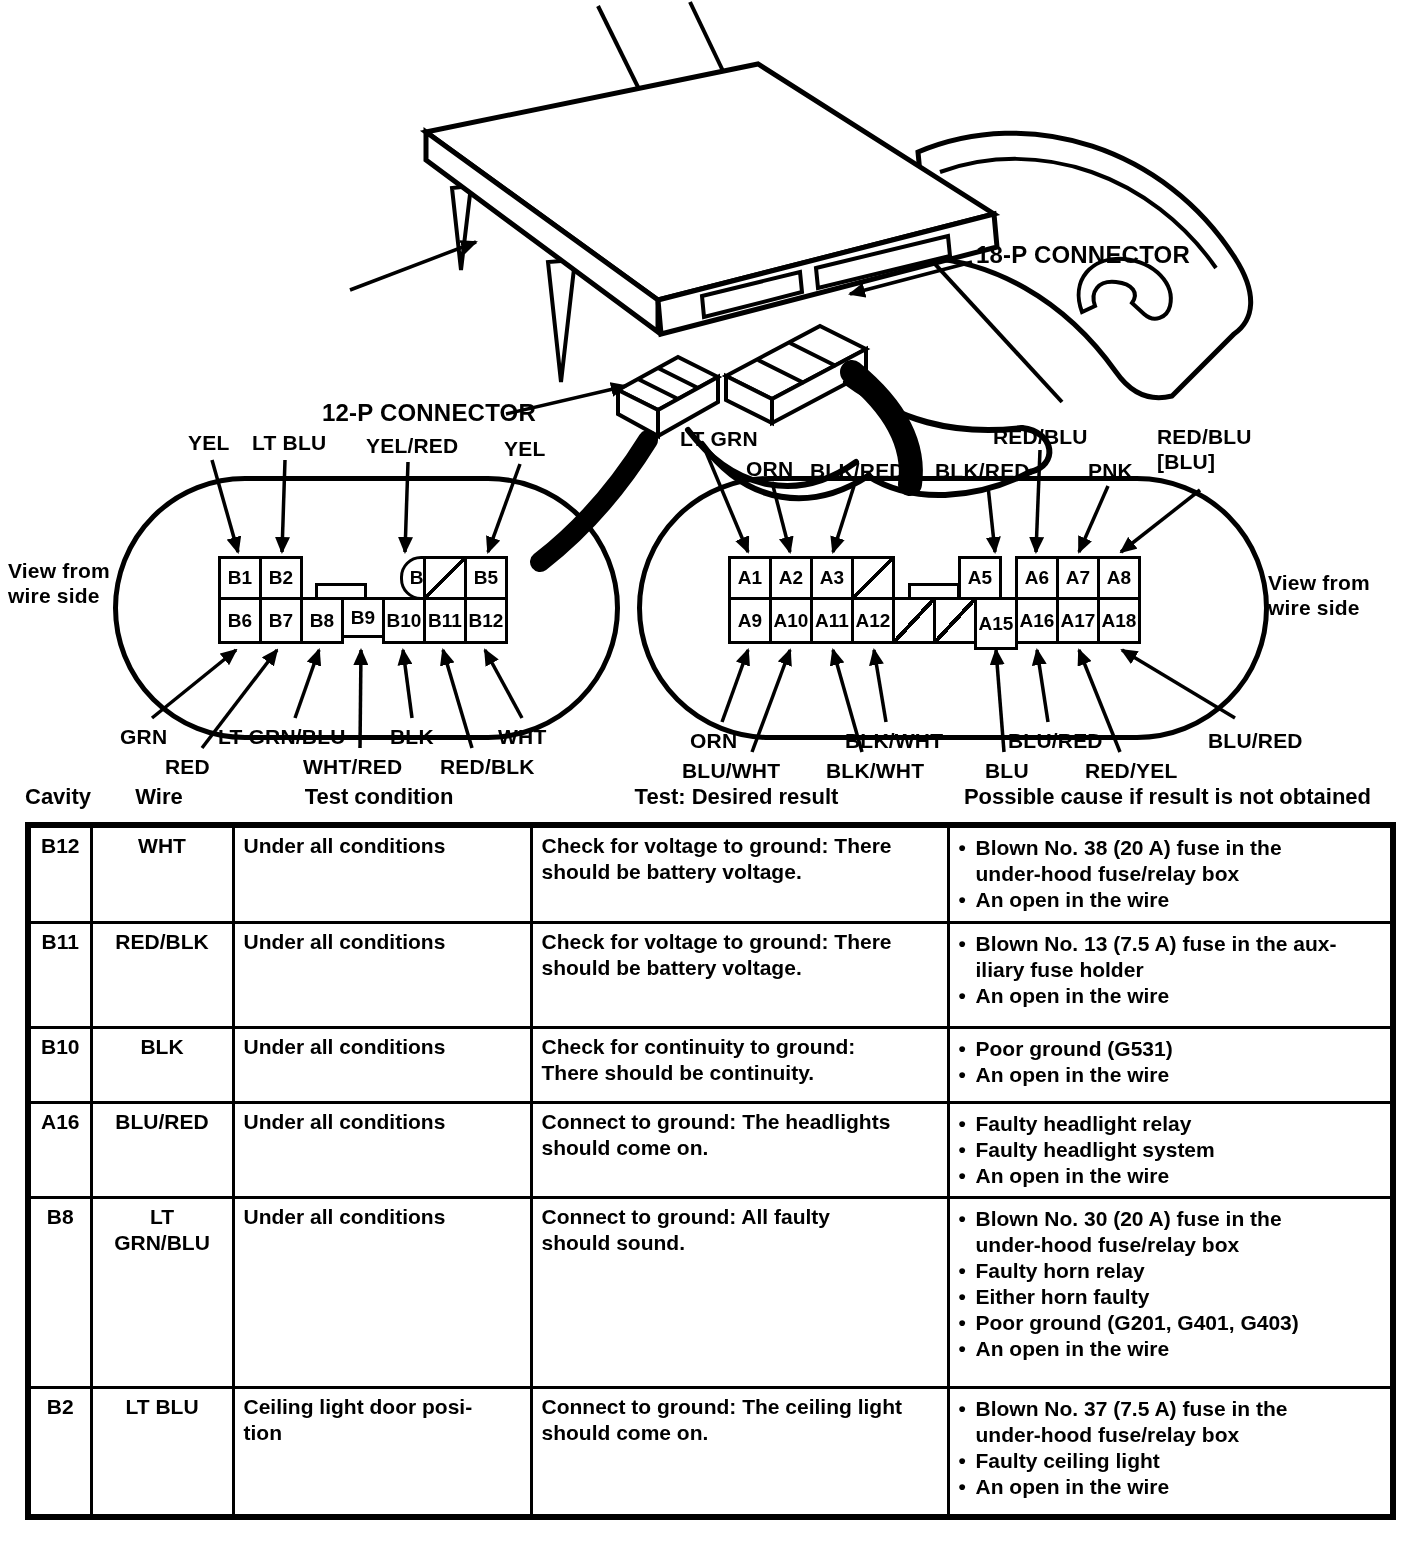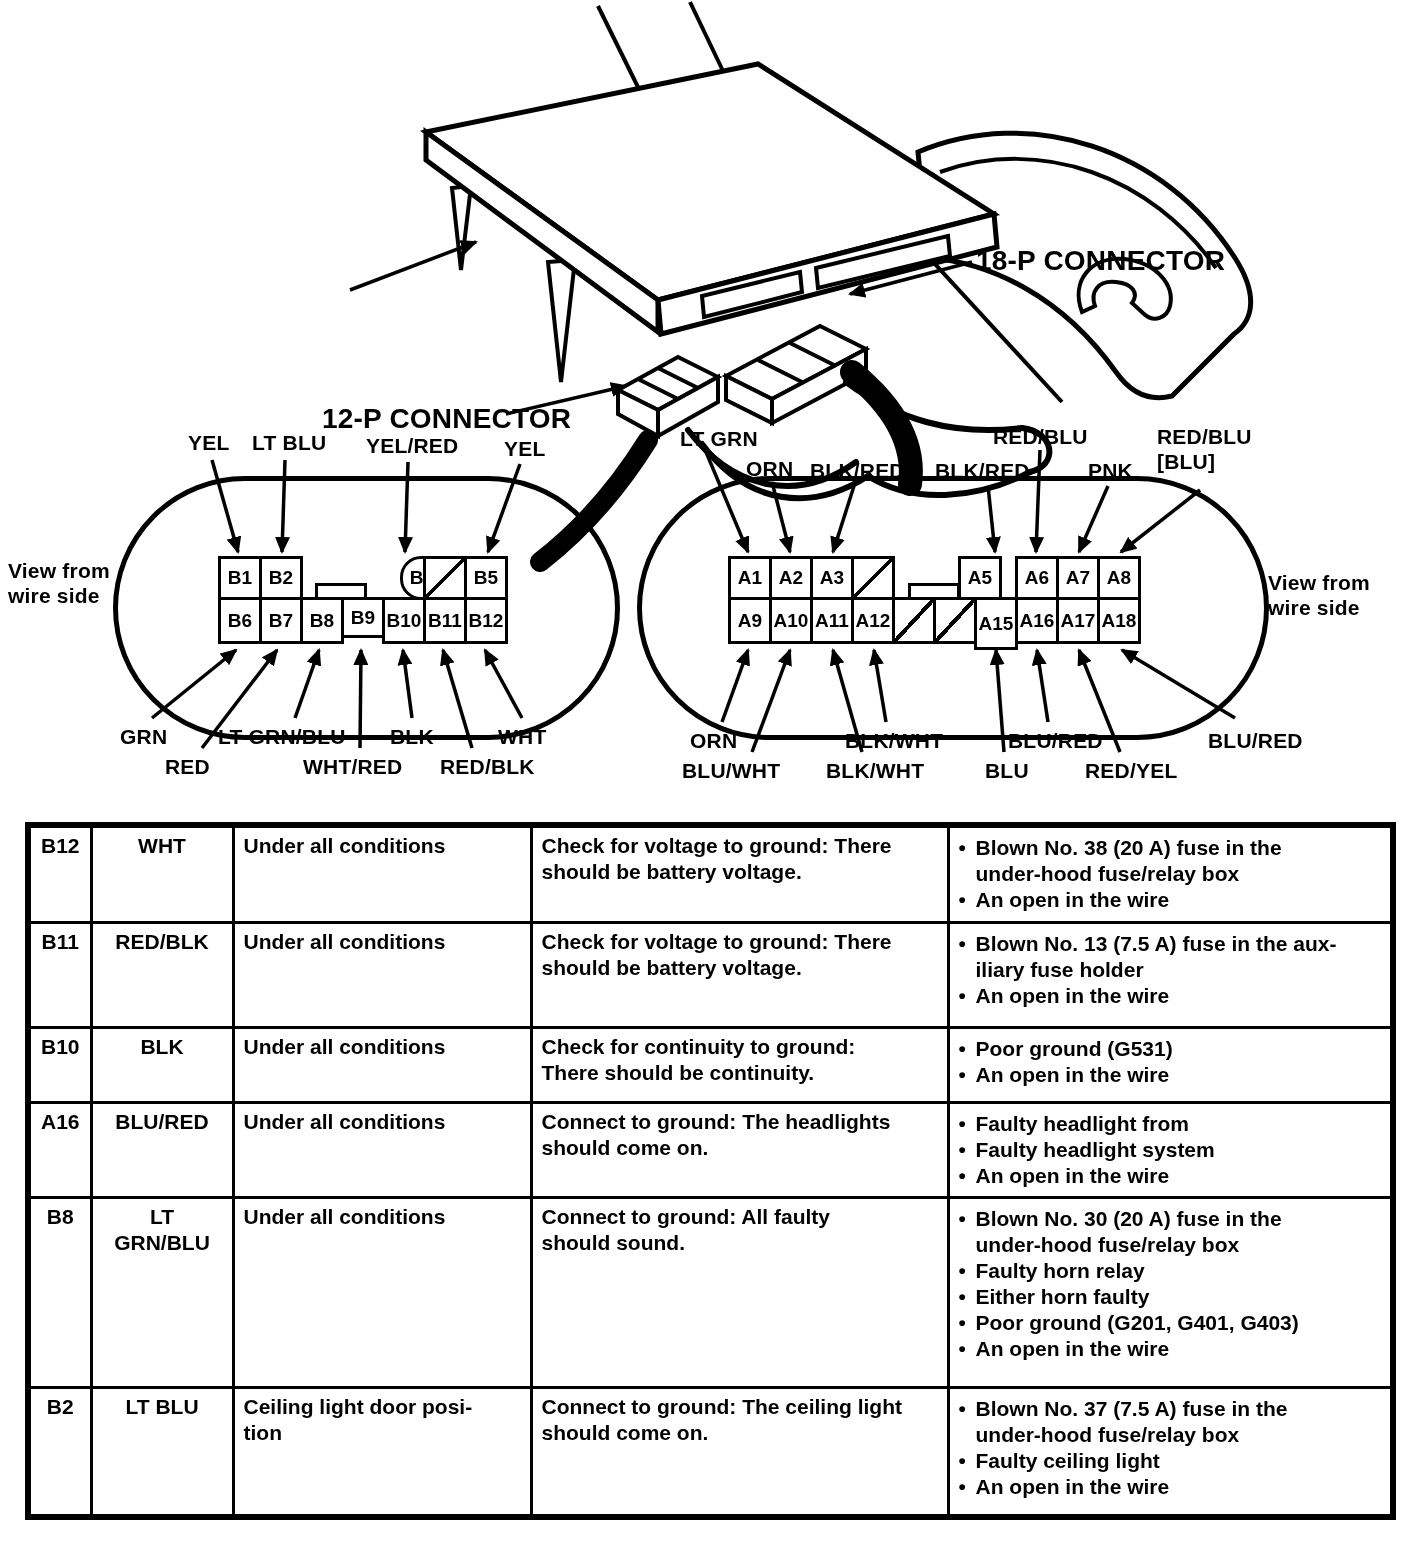--- a/index.html
+++ b/index.html
@@ -5,21 +5,21 @@
   html,body{margin:0;padding:0;background:#fff;}
   .page{position:relative;width:1408px;height:1542px;background:#fff;overflow:hidden;
         font-family:"Liberation Sans",sans-serif;font-weight:bold;color:#000;}
   
   .oval{position:absolute;border:5px solid #000;border-radius:132px;background:#fff;z-index:1;}
   
   .art{position:absolute;left:0;top:0;z-index:3;}
   
   .lbl{position:absolute;font-size:21px;line-height:25px;white-space:nowrap;z-index:5;letter-spacing:.2px;}
   .ml{white-space:pre-line;}
-  .big{font-size:28px;margin-top:6px;}
+  .big{font-size:24px;}
   
   .cell{position:absolute;width:44px;height:44px;border:3px solid #000;background:#fff;box-sizing:border-box;
         display:flex;align-items:center;justify-content:center;font-size:19px;z-index:4;}
   .cell.diag{background-image:linear-gradient(to bottom right,
         rgba(0,0,0,0) calc(50% - 2px),#000 calc(50% - 2px),#000 calc(50% + 2px),rgba(0,0,0,0) calc(50% + 2px));}
   .tab{position:absolute;border:3px solid #000;background:#fff;box-sizing:border-box;z-index:4;}
   
   .thead{position:absolute;left:25px;top:784px;width:1365px;display:flex;z-index:2;font-size:22px;}
   .thead>div{text-align:center;}
   table.spec{position:absolute;left:25px;top:822px;width:1365px;border-collapse:collapse;table-layout:fixed;
@@ -192,20 +192,27 @@
   <div class="cell" style="left:769px;top:597px;height:47px;">A10</div>
   <div class="cell" style="left:810px;top:597px;height:47px;">A11</div>
   <div class="cell" style="left:851px;top:597px;height:47px;">A12</div>
   <div class="cell diag" style="left:892px;top:597px;height:47px;"></div>
   <div class="cell diag" style="left:933px;top:597px;height:47px;"></div>
   <div class="cell" style="left:974px;top:597px;height:53px;">A15</div>
   <div class="cell" style="left:1015px;top:597px;height:47px;">A16</div>
   <div class="cell" style="left:1056px;top:597px;height:47px;">A17</div>
   <div class="cell" style="left:1097px;top:597px;height:47px;">A18</div>
 
+  <div class="thead">
+    <div style="width:63px;">Cavity</div>
+    <div style="width:142px;">Wire</div>
+    <div style="width:298px;">Test condition</div>
+    <div style="width:417px;">Test: Desired result</div>
+    <div style="width:445px;">Possible cause if result is not obtained</div>
+  </div>
 
   <table class="spec">
     <colgroup>
         <col style="width:63px;">
         <col style="width:142px;">
         <col style="width:298px;">
         <col style="width:417px;">
         <col style="width:445px;">
       </colgroup>
     <tbody>
@@ -251,21 +258,21 @@
           </td>
       </tr>
       <tr style="height:95px;">
         <td class="cv">A16</td>
         <td class="wr">BLU/RED</td>
         <td class="ml">Under all conditions</td>
         <td class="ml">Connect to ground: The headlights
 should come on.</td>
         <td class="cause">
             <ul>
-          <li>Faulty headlight from</li>
+          <li>Faulty headlight relay</li>
           <li>Faulty headlight system</li>
           <li>An open in the wire</li>
         </ul>
           </td>
       </tr>
       <tr style="height:190px;">
         <td class="cv">B8</td>
         <td class="wr ml">LT
 GRN/BLU</td>
         <td class="ml">Under all conditions</td>

